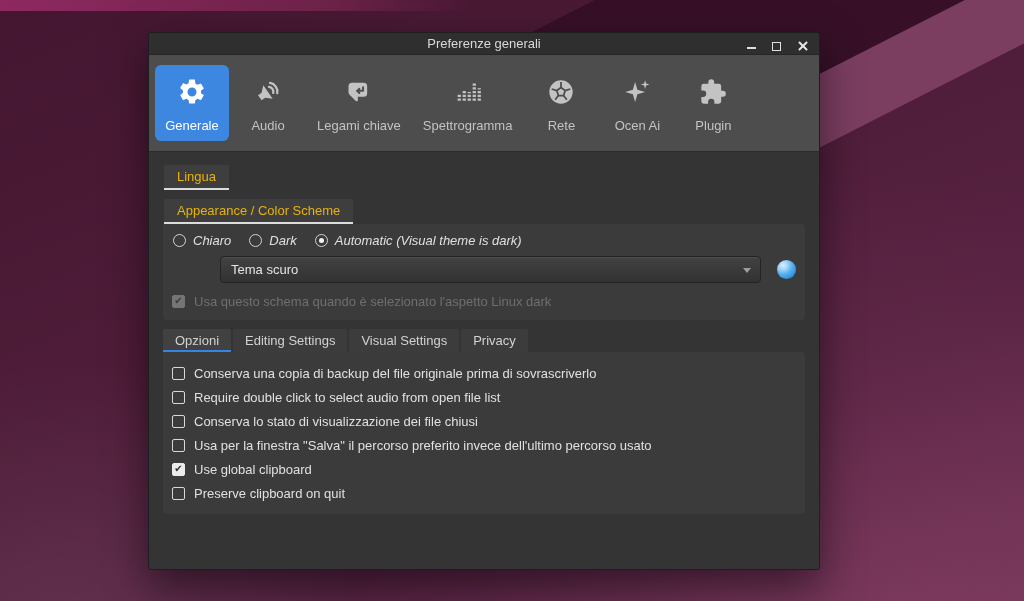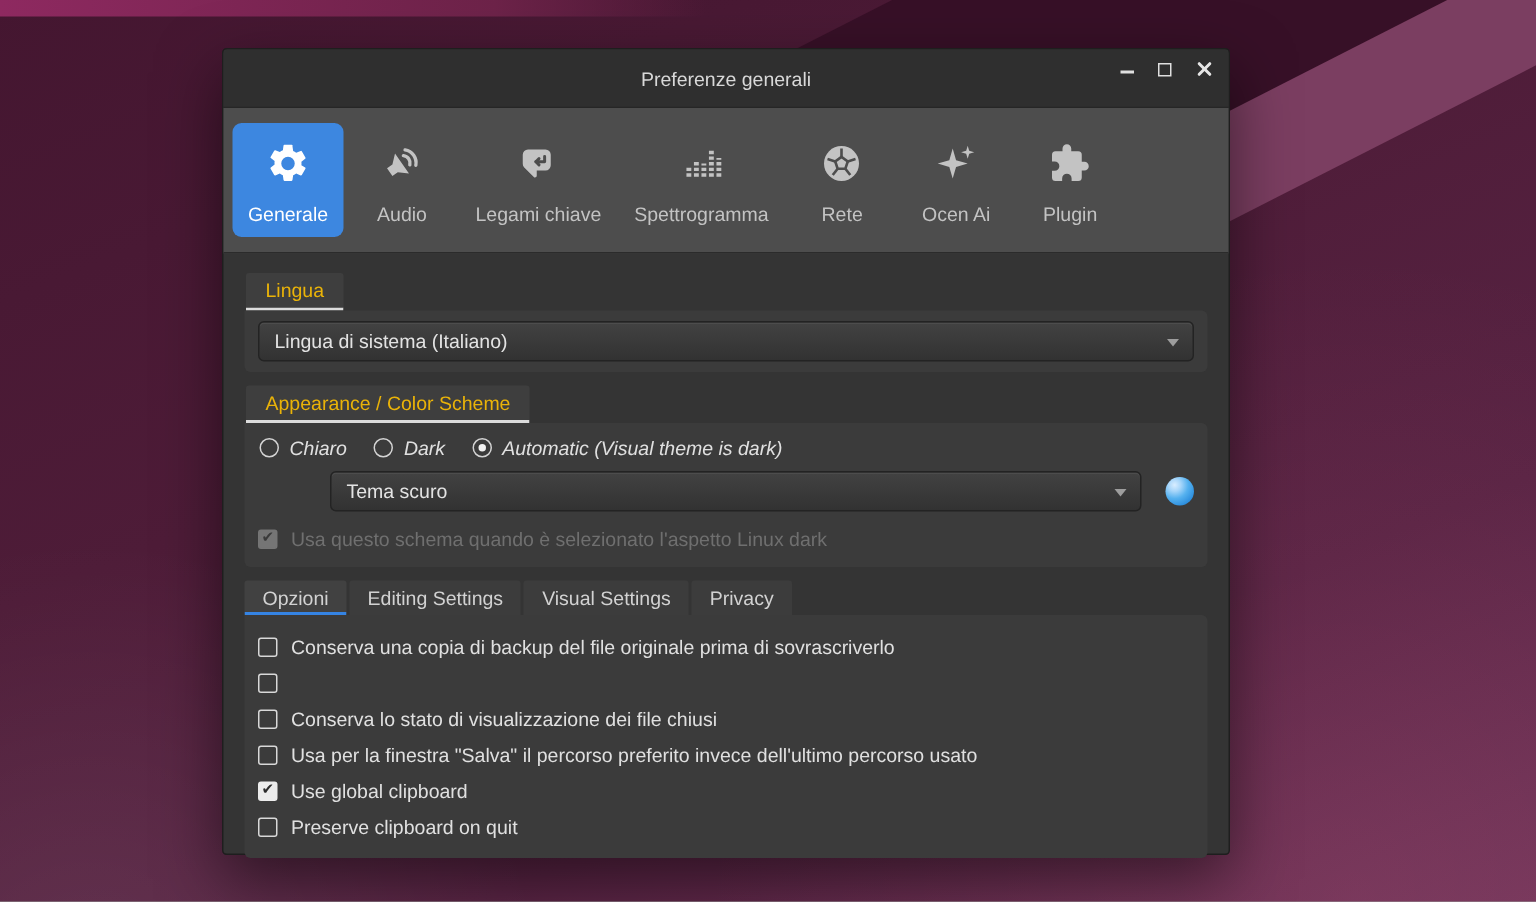--- a/index.html
+++ b/index.html
@@ -22,21 +22,21 @@
     background:#371027; transform:rotate(-27deg); }
 
   
   .window {
     position:absolute; left:148px; top:32px; width:672px; height:538px;
     background:#343434; border:1px solid #1e1e1e; border-radius:3px;
     box-shadow:0 16px 42px rgba(0,0,0,0.5);
     display:flex; flex-direction:column;
   }
   .titlebar {
-    height:39px; background:#2f2f2f; border-bottom:1px solid #262626;
+    height:22px; background:#2f2f2f; border-bottom:1px solid #262626;
     display:flex; align-items:center; position:relative; flex:none;
     border-radius:3px 3px 0 0;
   }
   .titlebar-title {
     position:absolute; left:0; right:0; text-align:center;
     color:#d9d9d9; font-size:13px;
   }
   .win-controls { position:absolute; right:10px; top:0; height:25px;
     display:flex; align-items:center; gap:13px; }
   .win-btn { width:12px; height:12px; position:relative; cursor:pointer; }
@@ -242,26 +242,20 @@
       </div>
       <div class="tool-label">Plugin</div>
     </div>
 
   </div>
 
   <div class="content">
 
     <div class="sec">
       <div class="section-tab">Lingua</div>
-      <div class="panel">
-        <div class="dropdown">
-          <span>Lingua di sistema (Italiano)</span>
-          <span class="dd-arrow"></span>
-        </div>
-      </div>
     </div>
 
     <div class="sec">
       <div class="section-tab">Appearance / Color Scheme</div>
       <div class="panel">
 
         <div class="radio-row">
           <div class="radio-item">
             <span class="radio-circle"></span>
             <span class="radio-label">Chiaro</span>
@@ -300,20 +294,21 @@
         <div class="tab">Privacy</div>
       </div>
       <div class="panel options-panel">
 
         <div class="check-row">
           <span class="checkbox"></span>
           <span class="check-label">Conserva una copia di backup del file originale prima di sovrascriverlo</span>
         </div>
         <div class="check-row">
           <span class="checkbox"></span>
+          <span class="check-label">Require double click to select audio from open file list</span>
         </div>
         <div class="check-row">
           <span class="checkbox"></span>
           <span class="check-label">Conserva lo stato di visualizzazione dei file chiusi</span>
         </div>
         <div class="check-row">
           <span class="checkbox"></span>
           <span class="check-label">Usa per la finestra "Salva" il percorso preferito invece dell'ultimo percorso usato</span>
         </div>
         <div class="check-row">

